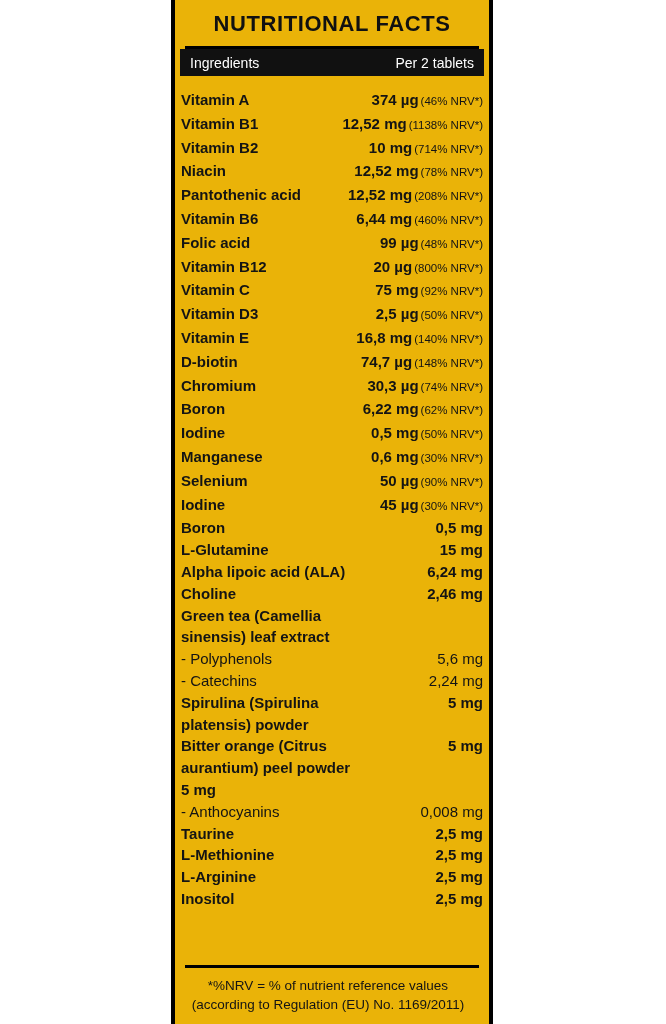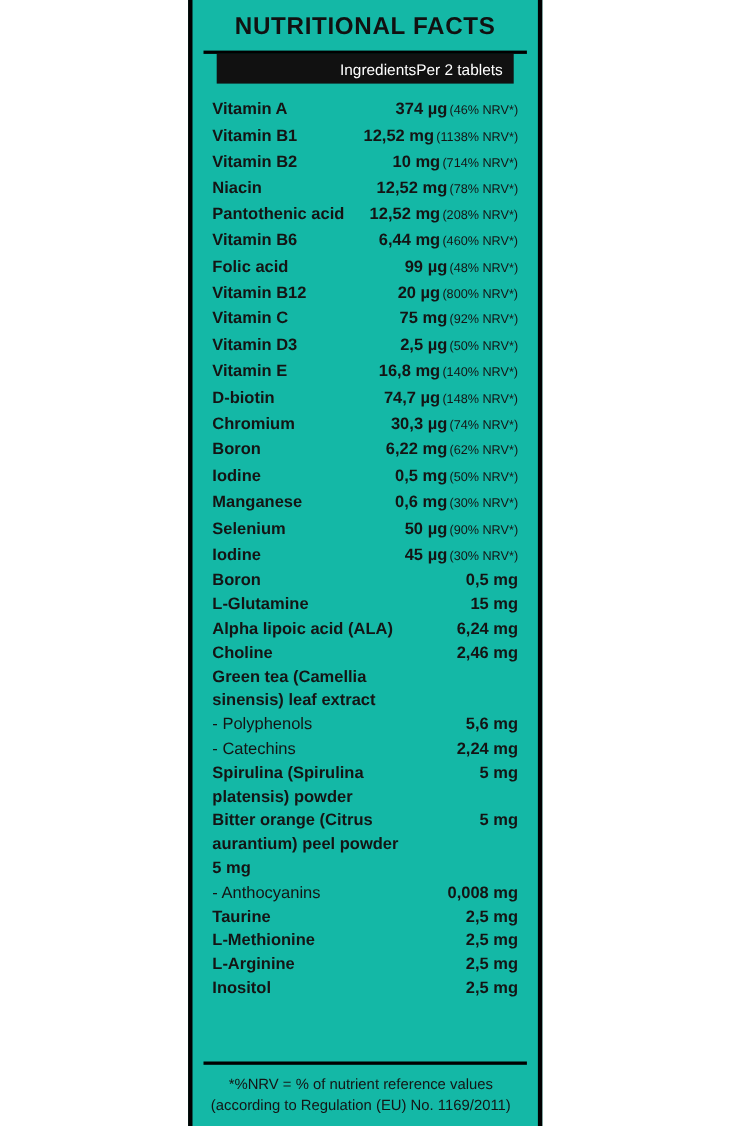--- a/index.html
+++ b/index.html
@@ -16,53 +16,53 @@
   }
   .panel {
     position: absolute;
     left: 171px;
     top: 0px;
     width: 322px;
     height: 1024px;
     border-left: 4px solid #000;
     border-right: 4px solid #000;
     box-sizing: border-box;
-    background: #14b8a6;
+    background: #eab308;
   }
   .title {
     text-align: center;
     font-size: 22px;
     font-weight: bold;
     letter-spacing: 0.6px;
     padding-top: 11px;
     padding-bottom: 9px;
     color: #111;
   }
   .rule {
     height: 3px;
     background: #000;
     margin: 0 10px;
   }
   .header-bar {
     background: #111;
     color: #fff;
-    margin: 0 22px;
+    margin: 0 5px;
     height: 27px;
     display: flex;
     align-items: center;
-    justify-content: flex-end;
+    justify-content: space-between;
     padding: 0 10px;
     box-sizing: border-box;
     font-size: 14px;
   }
   .header-bar .col-left { text-align: left; }
   .header-bar .col-right { text-align: right; }
 
   .rows {
-    margin: 0 18px;
+    margin: 0 6px;
     padding-top: 13px;
   }
   .row {
     display: flex;
     align-items: flex-start;
     justify-content: space-between;
     font-size: 15px;
     line-height: 21.8px;
     color: #141414;
   }
@@ -71,21 +71,21 @@
     padding-right: 6px;
     white-space: pre-line;
   }
   .row.bold .name { font-weight: bold; }
   .row .value {
     flex: 0 0 auto;
     text-align: center;
     white-space: nowrap;
   }
   .row .amount { font-weight: bold; font-size: 15px; }
-  .row.light .amount { font-weight: bold; }
+  .row.light .amount { font-weight: normal; }
   .row .nrv {
     font-size: 11.5px;
     font-weight: normal;
     margin-left: 2px;
   }
   .row.sub .name {
     font-weight: normal;
   }
   .footer-rule {
     position: absolute;

